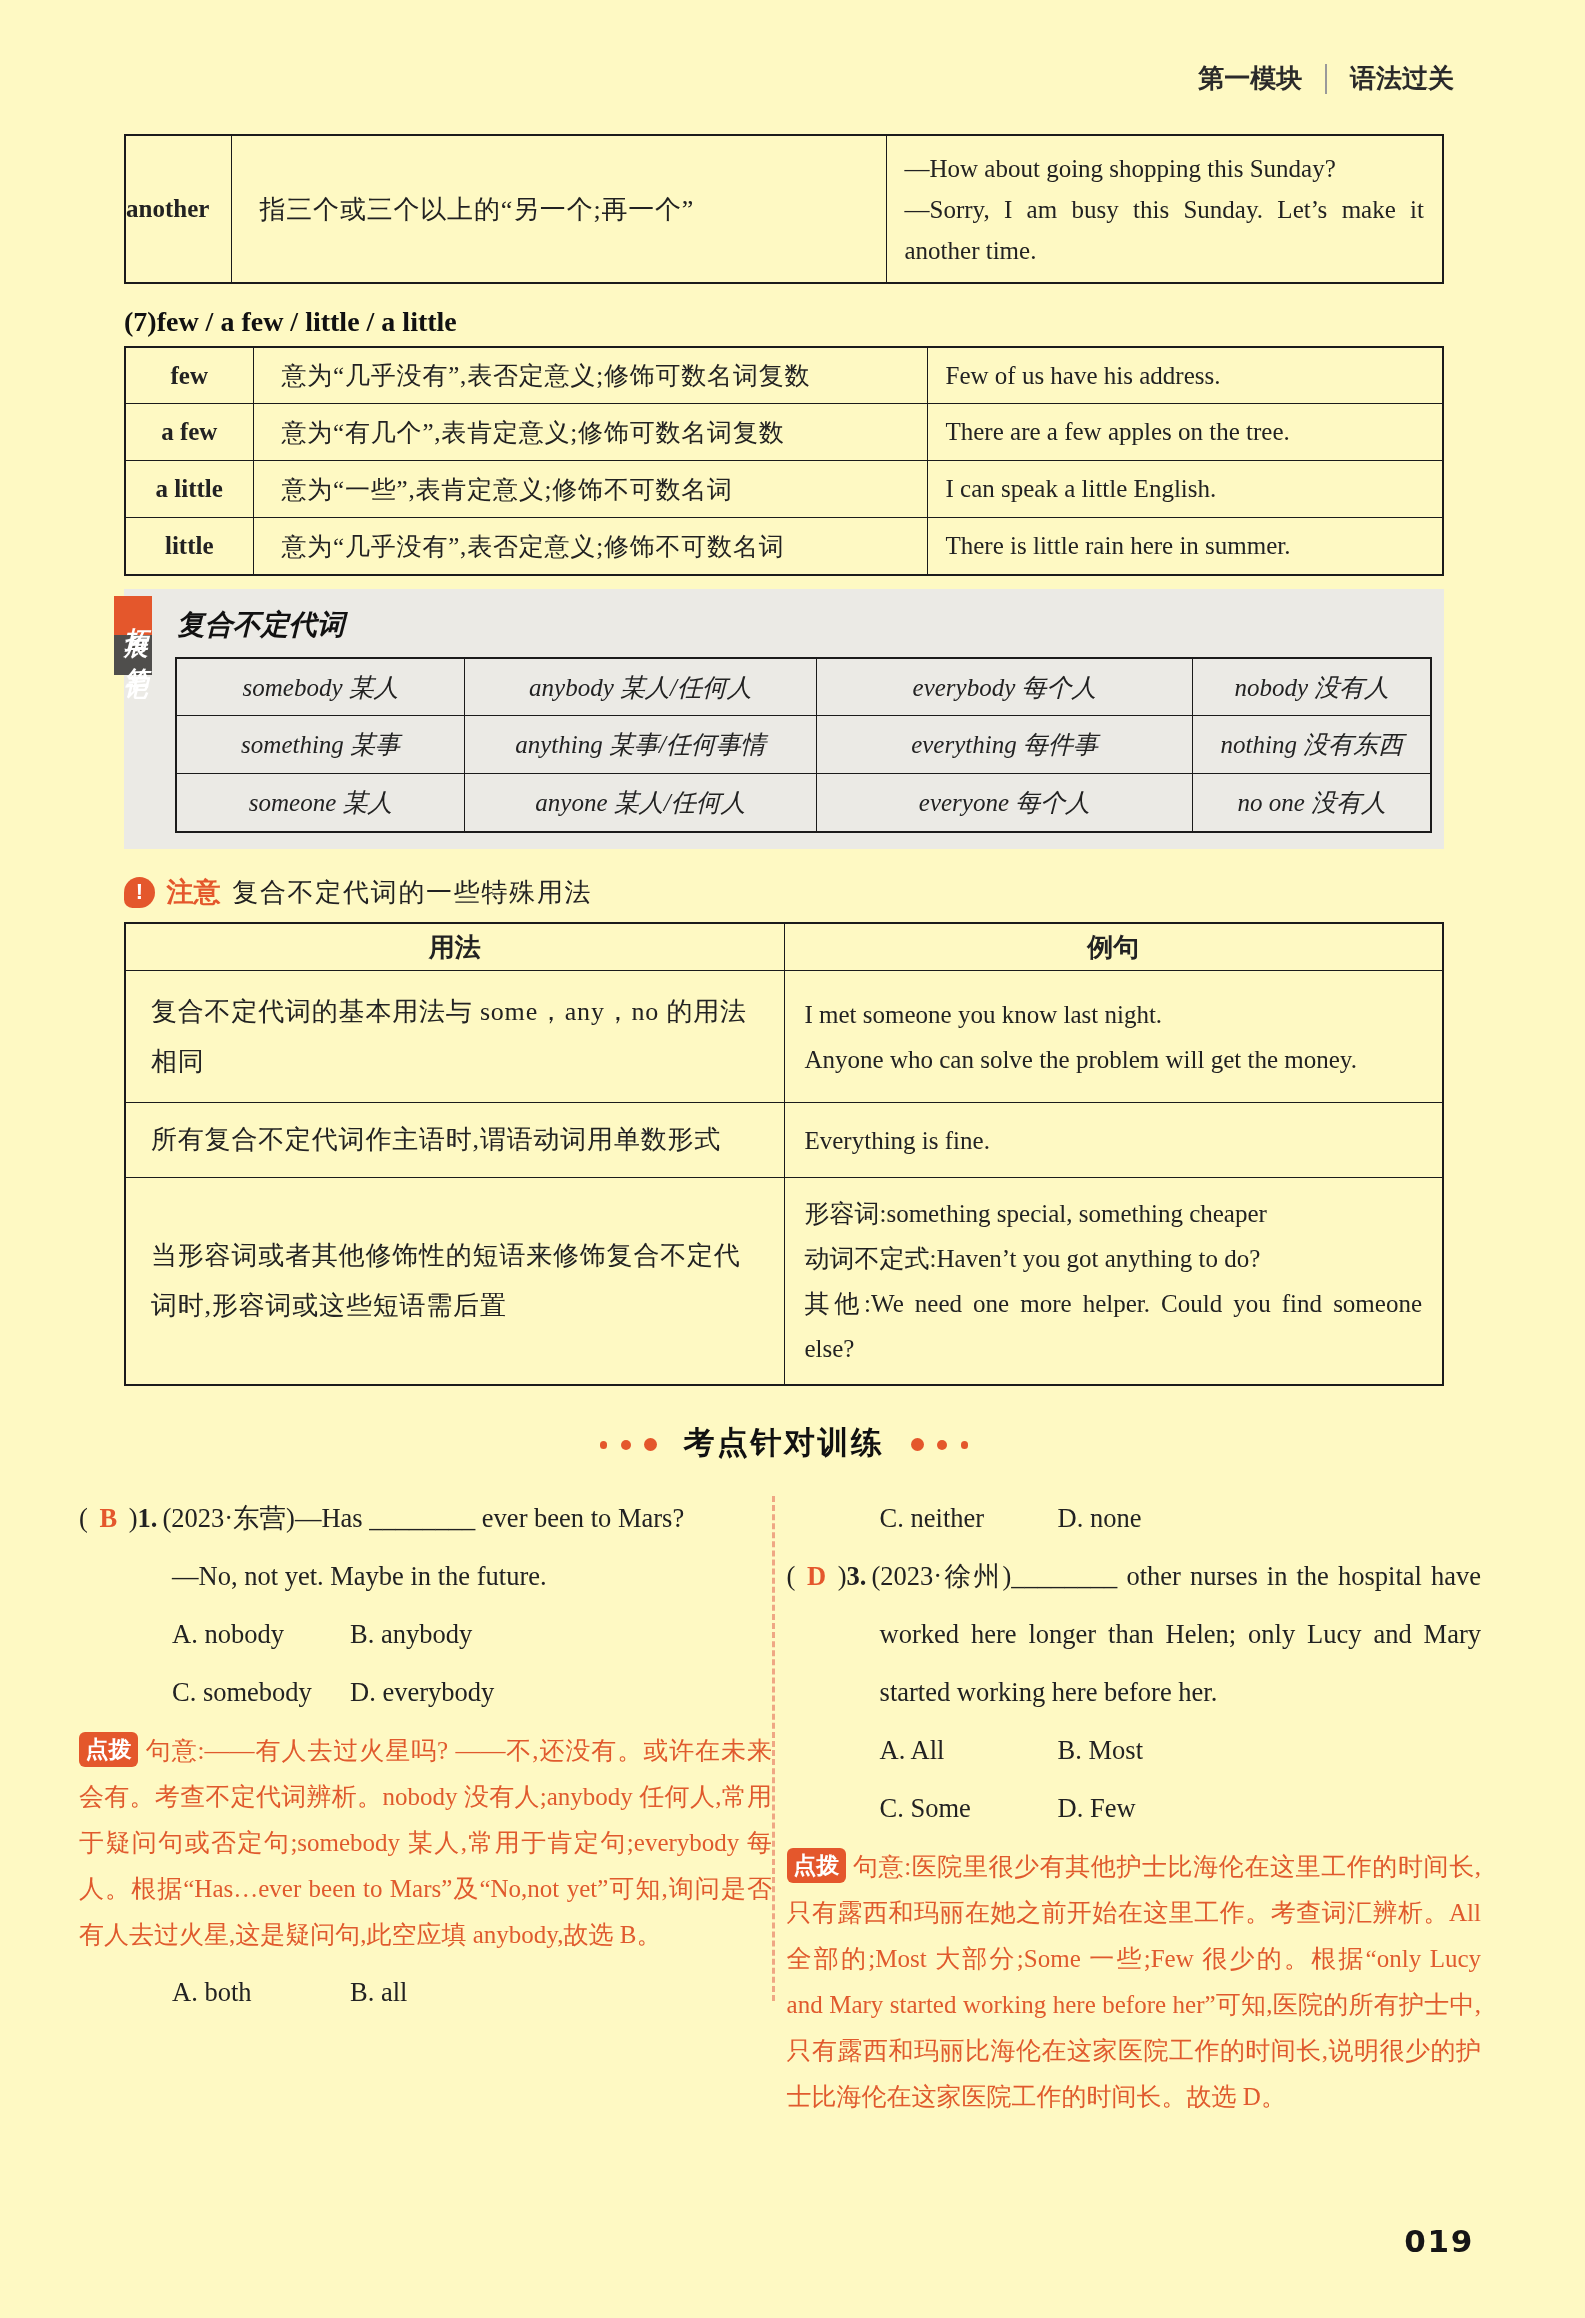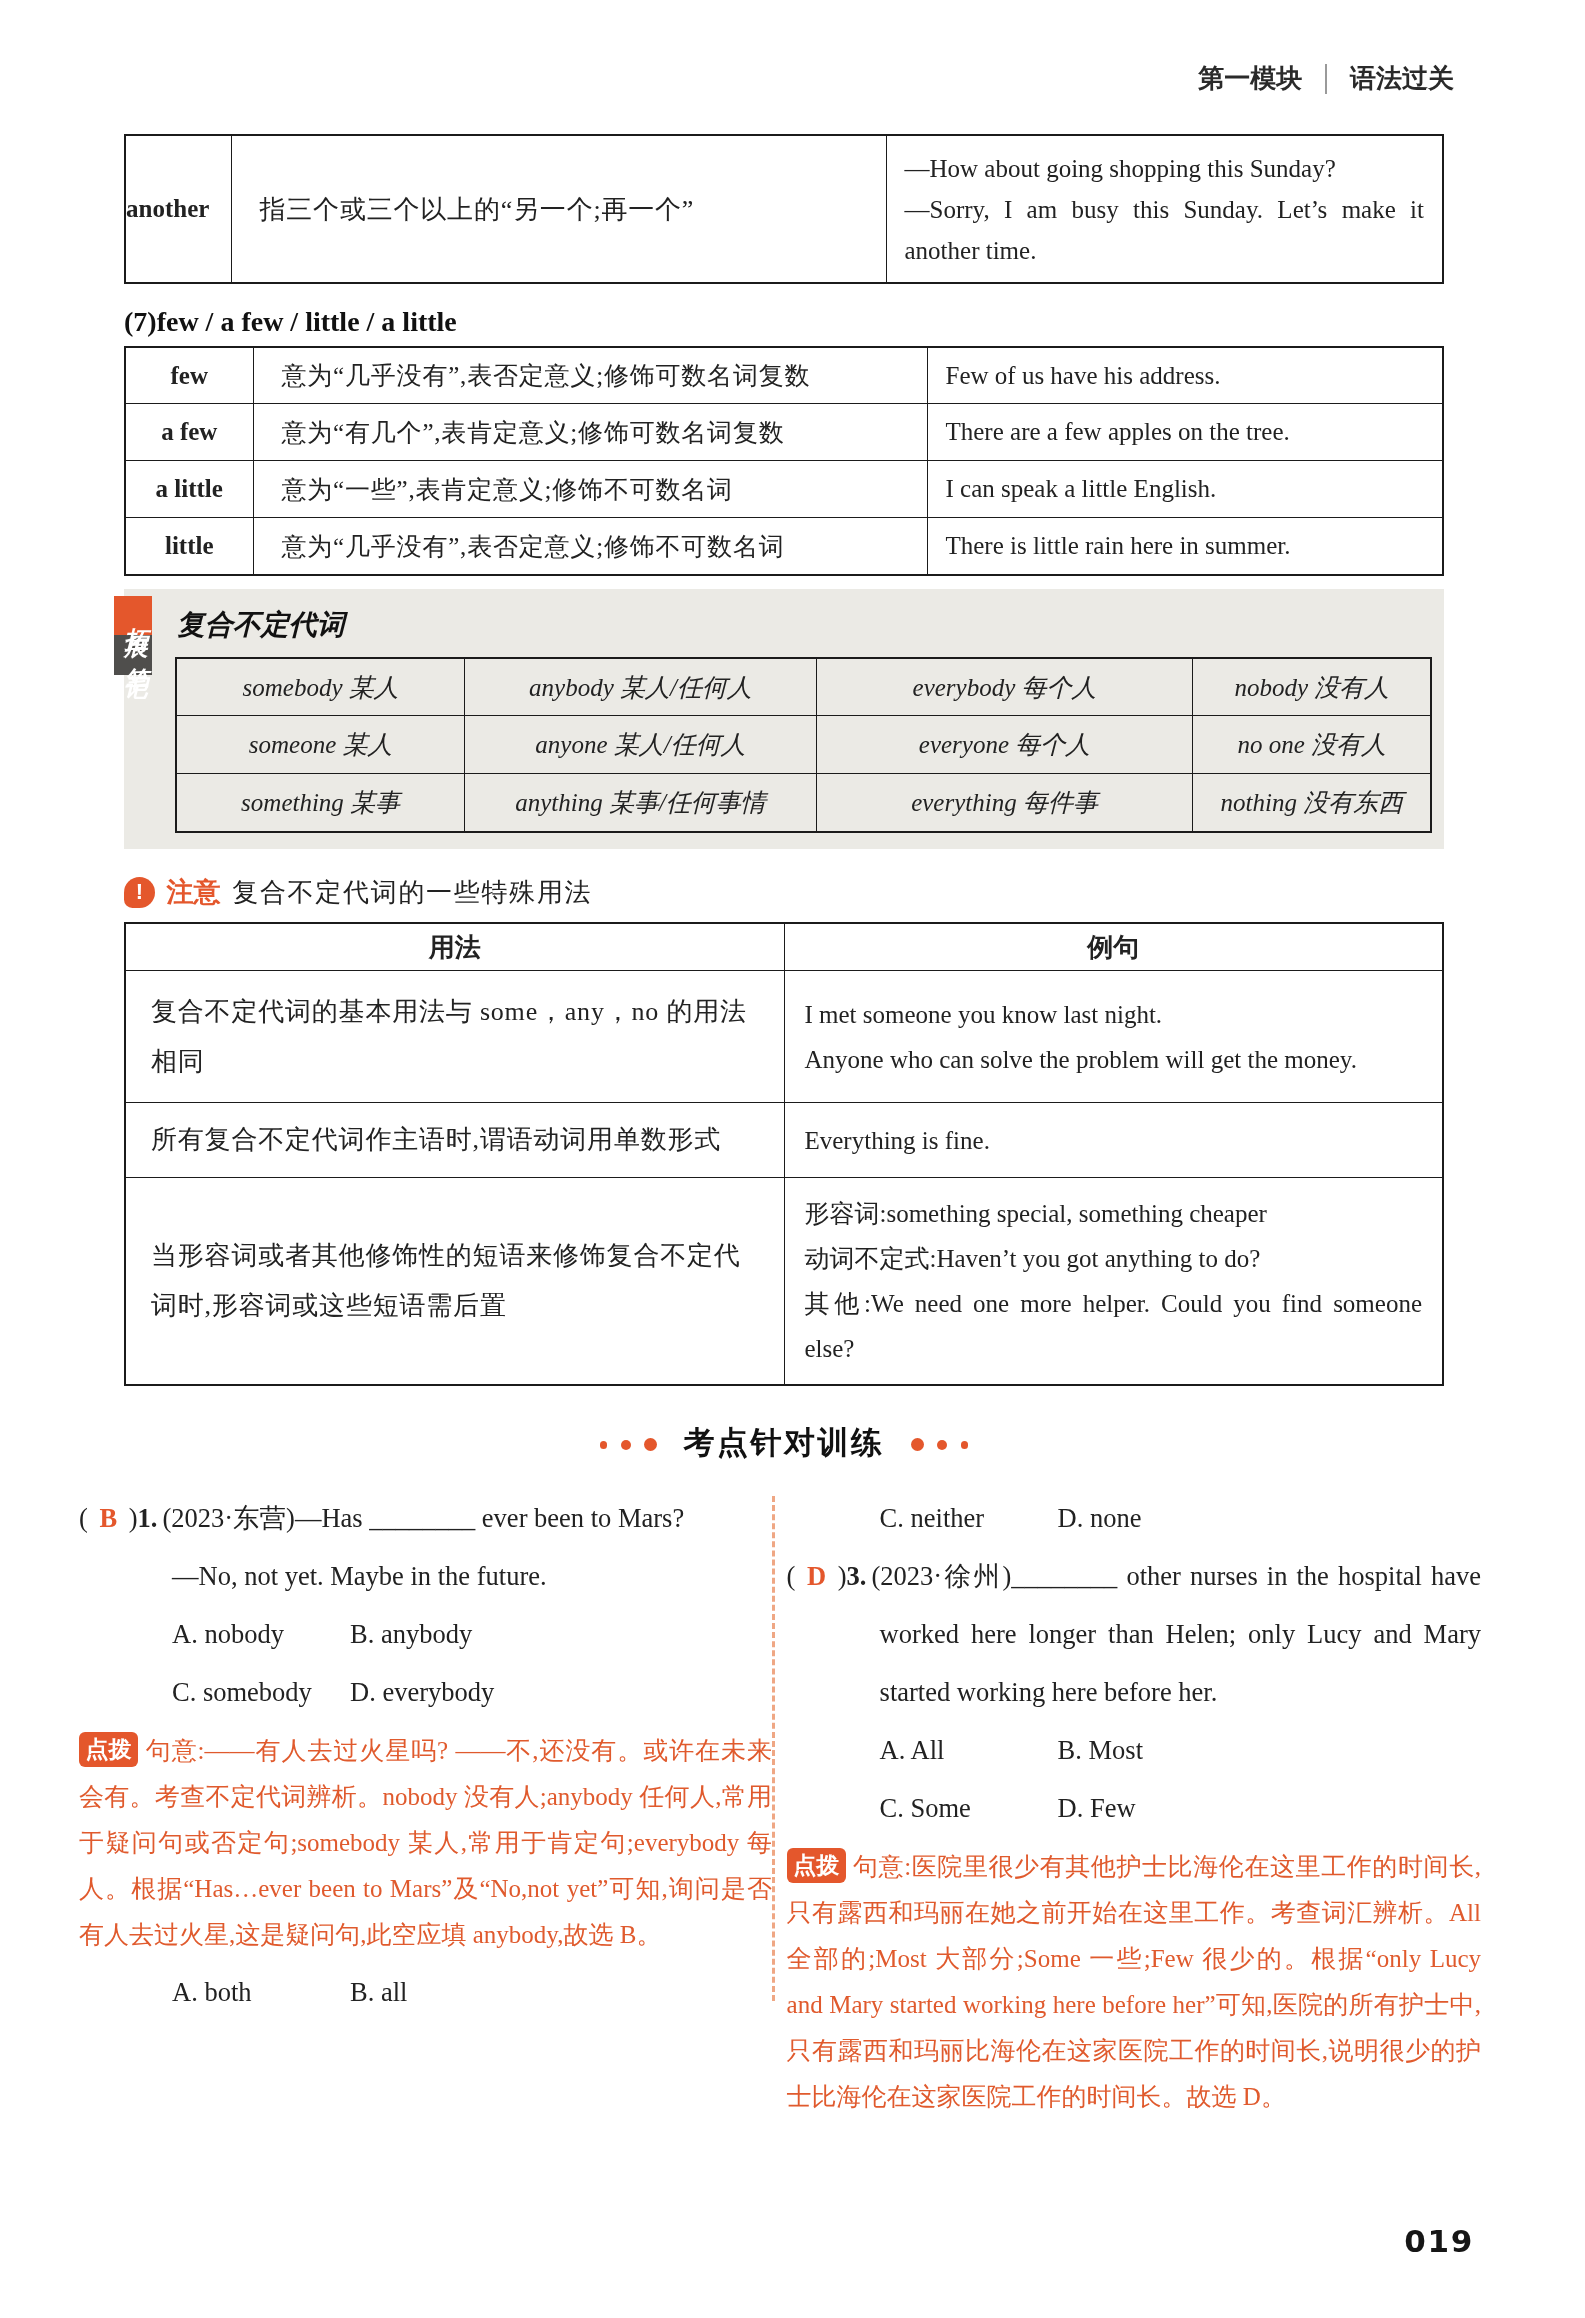--- a/index.html
+++ b/index.html
@@ -4,21 +4,21 @@
 <style>
   :root{
     --accent:#e4572c;
     --accent-text:#e05a2d;
     --ink:#1b1b1b;
   }
   *{margin:0;padding:0;box-sizing:border-box;}
   body{background:#d8d8d8;}
   .page{
     width:1585px;height:2319px;position:relative;margin:0 auto;
-    background:#ffffff;color:#222;
+    background:#fef9c3;color:#222;
     font-family:"Liberation Serif","DejaVu Serif",serif;
     overflow:hidden;
   }
   
   .header{
     position:absolute;top:61px;right:131px;
     display:flex;align-items:center;gap:23px;
     font-family:"Liberation Sans","DejaVu Sans",sans-serif;
     font-weight:bold;font-size:26px;color:#2a2a2a;
   }
@@ -168,30 +168,30 @@
       <div class="notes-title">复合不定代词</div>
       <table class="tbl t-notes">
         <tbody>
             <tr>
           <td class="w1">somebody 某人</td>
           <td class="w2">anybody 某人/任何人</td>
           <td class="w3">everybody 每个人</td>
           <td class="w4">nobody 没有人</td>
         </tr>
         <tr>
+          <td>something 某事</td>
+          <td>anything 某事/任何事情</td>
+          <td>everything 每件事</td>
+          <td>nothing 没有东西</td>
+        </tr>
+        <tr>
           <td>someone 某人</td>
           <td>anyone 某人/任何人</td>
           <td>everyone 每个人</td>
           <td>no one 没有人</td>
-        </tr>
-        <tr>
-          <td>something 某事</td>
-          <td>anything 某事/任何事情</td>
-          <td>everything 每件事</td>
-          <td>nothing 没有东西</td>
         </tr>
       </tbody>
         </table>
     </div>
 
     <div class="attn">
       <span class="attn-icon">!</span>
       <span class="attn-label">注意</span>
       <span class="attn-text">复合不定代词的一些特殊用法</span>
     </div>

